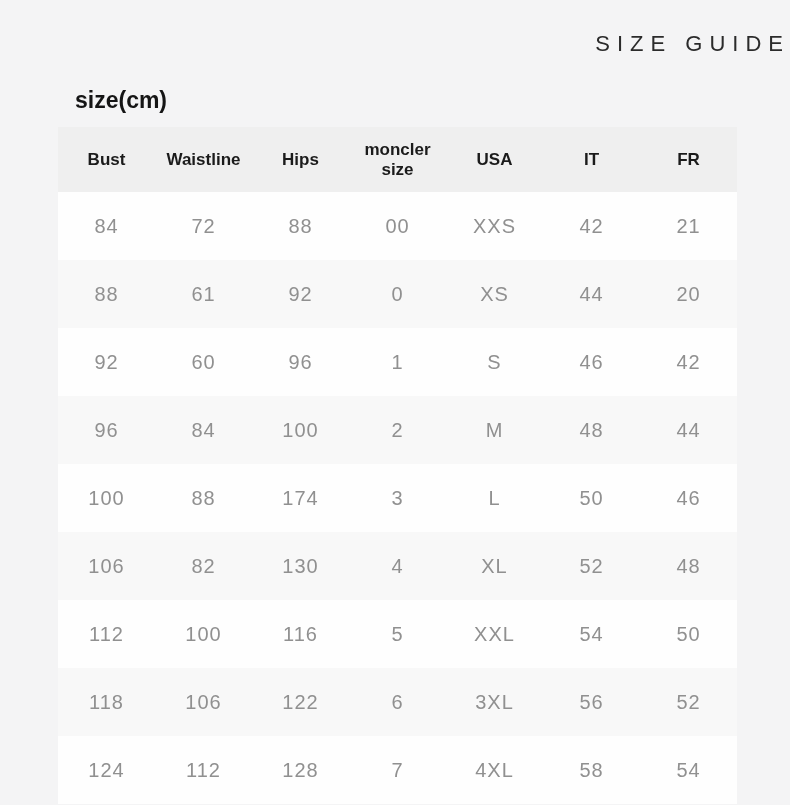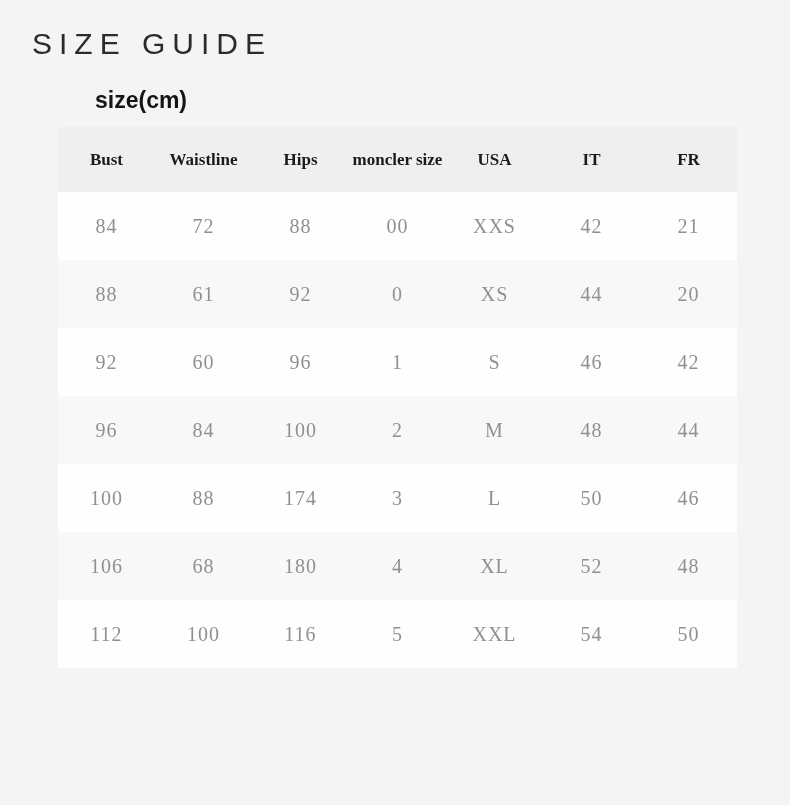--- a/index.html
+++ b/index.html
@@ -5,41 +5,39 @@
   html, body { margin: 0; padding: 0; }
   body {
     width: 790px;
     height: 805px;
     background: #f4f4f5;
     overflow: hidden;
     font-family: "Liberation Sans", sans-serif;
   }
   .title {
     padding-top: 26px;
-    text-align: left;
-    font-size: 30px;
+    text-align: right;
+    font-size: 22px;
     line-height: 36px;
     font-weight: 300;
     letter-spacing: 7px;
     color: #2b2b2b;
-    padding-left: 32px;
   }
   .unit-label {
-    margin: 24px 0 0 95px;
+    margin: 24px 0 0 75px;
     font-size: 23px;
     line-height: 28px;
     font-weight: 700;
     color: #151515;
   }
   table.size-table {
     margin: 13px 0 0 58px;
     width: 679px;
     border-collapse: collapse;
     table-layout: fixed;
-    font-family: Liberation Serif, serif;
   }
   thead tr { background: #efefef; height: 65px; }
   thead th {
     font-size: 17px;
     font-weight: 700;
     color: #1b1b1b;
     text-align: center;
     padding: 0;
   }
   tbody tr { height: 68px; }
@@ -114,30 +112,48 @@
         <td>100</td>
         <td>88</td>
         <td>174</td>
         <td>3</td>
         <td>L</td>
         <td>50</td>
         <td>46</td>
       </tr>
       <tr>
         <td>106</td>
-        <td>68</td>
-        <td>180</td>
+        <td>82</td>
+        <td>130</td>
         <td>4</td>
         <td>XL</td>
         <td>52</td>
         <td>48</td>
       </tr>
       <tr>
         <td>112</td>
         <td>100</td>
         <td>116</td>
         <td>5</td>
         <td>XXL</td>
         <td>54</td>
         <td>50</td>
       </tr>
+      <tr>
+        <td>118</td>
+        <td>106</td>
+        <td>122</td>
+        <td>6</td>
+        <td>3XL</td>
+        <td>56</td>
+        <td>52</td>
+      </tr>
+      <tr>
+        <td>124</td>
+        <td>112</td>
+        <td>128</td>
+        <td>7</td>
+        <td>4XL</td>
+        <td>58</td>
+        <td>54</td>
+      </tr>
     </tbody>
 </table>
 
 </body></html>

